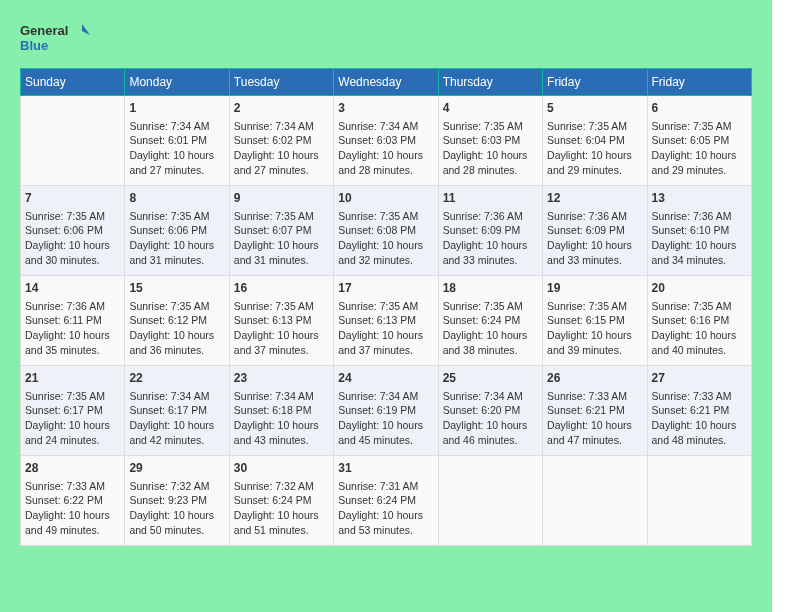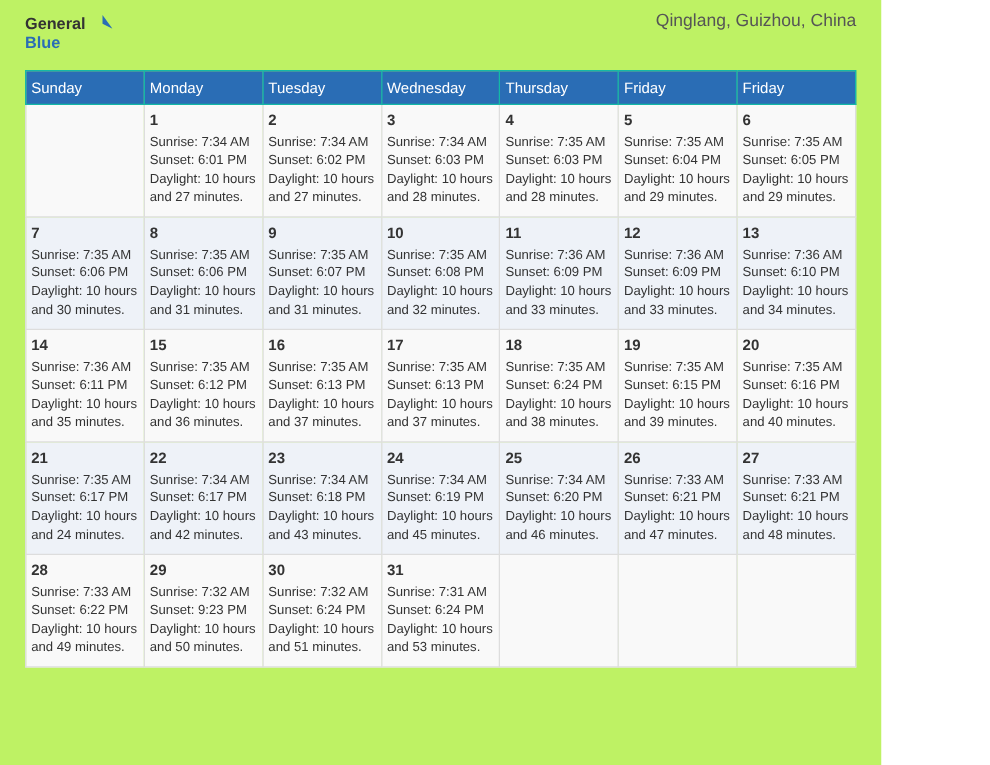--- a/index.html
+++ b/index.html
@@ -4,24 +4,24 @@
   <style>
     * { box-sizing: border-box; margin: 0; padding: 0; }
     body {
       font-family: Arial, sans-serif;
       background: #fff;
       width: 792px;
       min-height: 612px;
       padding: 0;
     }
     .page {
-      width: 705px;
+      width: 772px;
       min-height: 612px;
-      background: #bef264;
-      padding: 8px 20px 16px 20px;
+      background: #86efac;
+      padding: 20px 20px 16px 20px;
     }
     .header {
       display: flex;
       justify-content: space-between;
       align-items: flex-start;
       margin-bottom: 8px;
     }
     .logo {
       display: flex;
       align-items: center;
@@ -88,21 +88,20 @@
 <div class="page">
   <div class="header">
     <div class="logo">
     <svg width="70" height="40" viewBox="0 0 70 40" xmlns="http://www.w3.org/2000/svg">
       <text x="0" y="15" font-size="13" font-weight="bold" fill="#333" font-family="Arial">General</text>
       <text x="0" y="30" font-size="13" font-weight="bold" fill="#2a6db5" font-family="Arial">Blue</text>
       <polygon points="62,4 70,15 62,11" fill="#2a6db5"></polygon>
     </svg>
   </div>
     <div class="title-block">
-      <div class="location">Qinglang, Guizhou, China</div>
     </div>
   </div>
 
   <table>
     <thead>
       <tr>
       <th>Sunday</th>
           <th>Monday</th>
           <th>Tuesday</th>
           <th>Wednesday</th>

